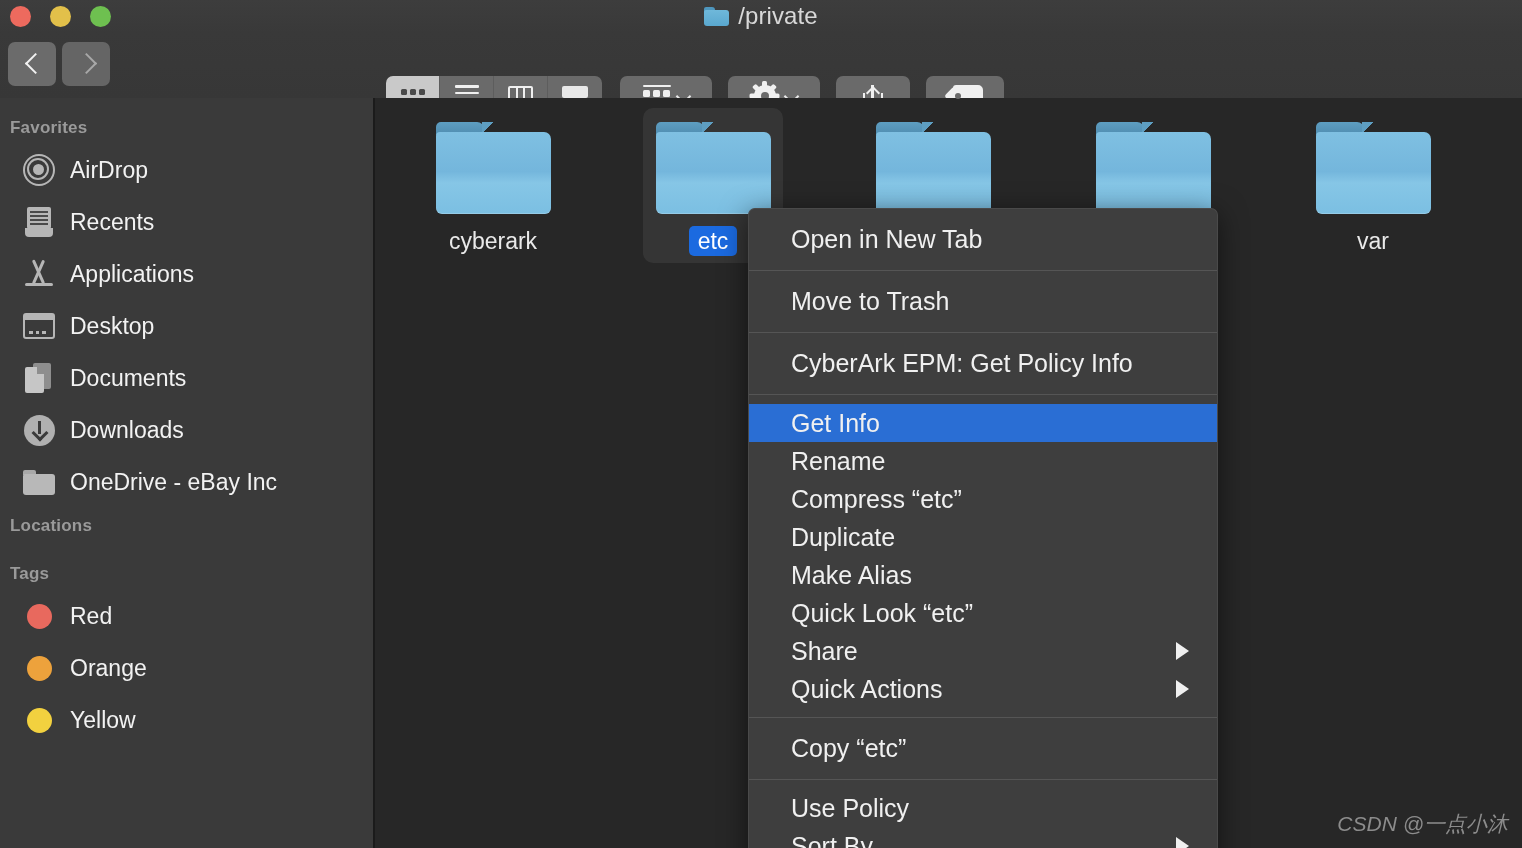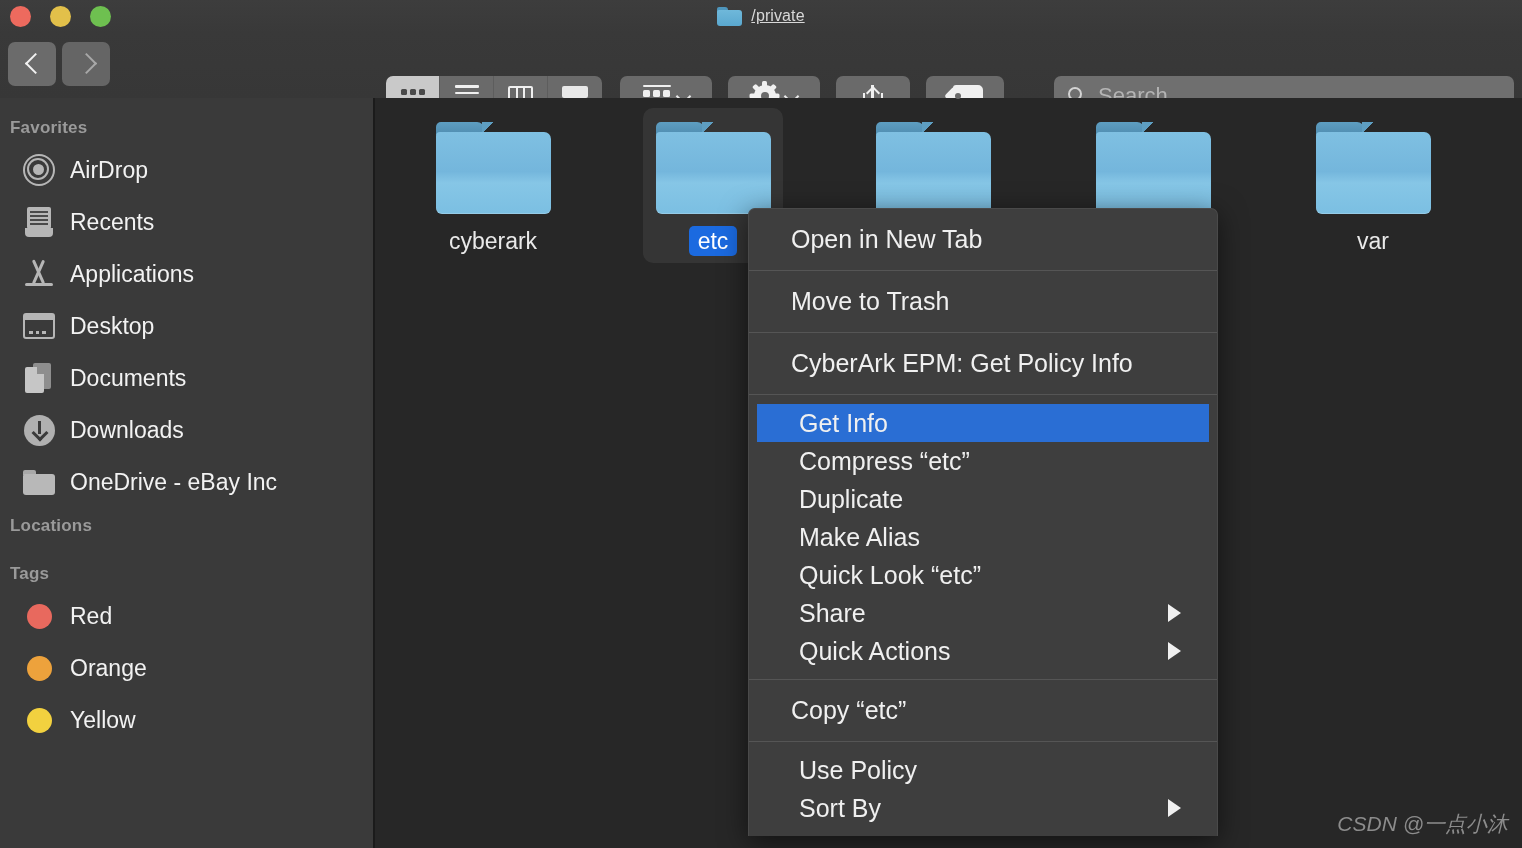--- a/index.html
+++ b/index.html
@@ -23,21 +23,21 @@
   .tl.red { background: #ed6a5e; }
   .tl.yellow { background: #e2c04a; }
   .tl.green { background: #6ec050; }
 
   .title-center {
     position: absolute; left: 0; right: 0; top: 0; height: 32px;
     display: flex; align-items: center; justify-content: center; gap: 9px;
     pointer-events: none;
   }
   .title-text {
-    font-size: 16px; color: #d8d8d8; letter-spacing: .1px; text-decoration: underline;
+    font-size: 24px; color: #d8d8d8; letter-spacing: .1px;
   }
   .mini-folder {
     width: 25px; height: 19px; position: relative; display: inline-block;
   }
   .mini-folder .tab {
     position: absolute; left: 0; top: 0; width: 11px; height: 5px;
     background: #4e96bd; border-radius: 2px 3px 0 0;
   }
   .mini-folder .body {
     position: absolute; left: 0; top: 3px; width: 25px; height: 16px;
@@ -259,21 +259,21 @@
     height: 61px; display: flex; align-items: center; padding: 0 22px 0 42px;
     color: #f0f0f0; font-size: 25px; position: relative; justify-content: space-between;
   }
   .mi.compact { height: 38px; }
   .mi.selected { background: #2a6ed4; }
   .mi .arrow {
     width: 0; height: 0; border-top: 9px solid transparent; border-bottom: 9px solid transparent;
     border-left: 13px solid #f0f0f0; margin-right: 6px;
   }
   .msep { height: 1px; background: #555555; margin: 0; }
-  .mgroup-pad { padding: 9px 8px; }
+  .mgroup-pad { padding: 9px 0; }
 
   .watermark {
     position: absolute; right: 14px; bottom: 10px;
     color: #8c8c8c; font-size: 21px; z-index: 60;
     font-family: "Liberation Sans", "DejaVu Sans", sans-serif;
     font-style: italic;
   }
 </style>
 </head>
 <body>
@@ -383,27 +383,20 @@
     </div>
 
     <div class="tbtn" id="tag-btn">
       <span class="tag-ic">
         <span class="point"></span>
           <span class="shape"></span>
           <span class="dot"></span>
       </span>
     </div>
 
-    <div class="searchbox">
-      <span class="mag">
-          <span class="c"></span>
-          <span class="h"></span>
-        </span>
-      <span class="search-ph">Search</span>
-    </div>
   </div>
 
   <div class="sidebar">
 
     <div class="sb-header">Favorites</div>
     <div class="sb-item">
       <span class="sb-icon">
           <span class="i-airdrop"></span>
         </span>
       <span>AirDrop</span>
@@ -557,20 +550,23 @@
     <div class="mi">
       <span>CyberArk EPM: Get Policy Info</span>
     </div>
     <div class="msep"></div>
 
     <div class="mgroup-pad">
       <div class="mi compact selected">
         <span>Get Info</span>
       </div>
       <div class="mi compact">
+        <span>Rename</span>
+      </div>
+      <div class="mi compact">
         <span>Compress “etc”</span>
       </div>
       <div class="mi compact">
         <span>Duplicate</span>
       </div>
       <div class="mi compact">
         <span>Make Alias</span>
       </div>
       <div class="mi compact">
         <span>Quick Look “etc”</span>

